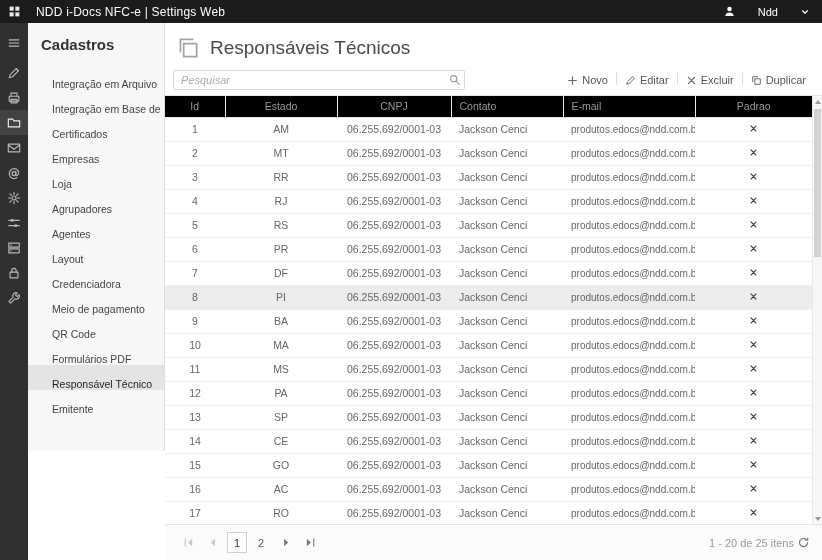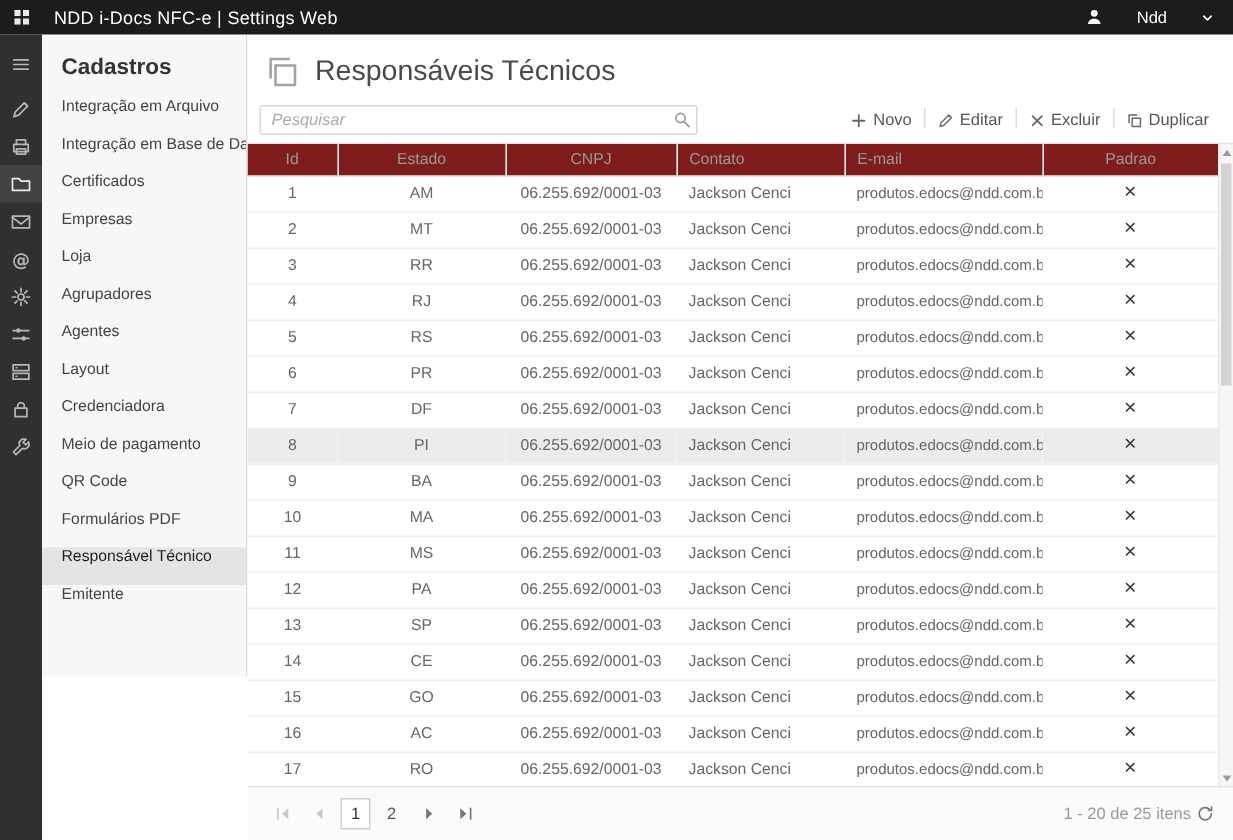--- a/index.html
+++ b/index.html
@@ -32,22 +32,22 @@
   .rail-item.active { background: #424242; color: #ececec; }
   .at-glyph { font-size: 12px; font-weight: bold; font-family: "DejaVu Sans", sans-serif; }
 
   
   .sidebar {
     position: fixed; top: 23px; left: 28px; width: 137px; height: 428px;
     background: #f7f7f7; border-right: 1px solid #ddd;
   }
   .sidebar-heading { font-size: 15px; font-weight: bold; color: #333; padding: 13px 13px 12px; }
   .side-item {
-    font-size: 10.5px; color: #444; height: 25px; padding: 0 13px;
-    display: flex; align-items: flex-start; white-space: nowrap; overflow: hidden; cursor: pointer;
+    font-size: 10.5px; color: #444; height: 25px; padding: 0 24px;
+    display: flex; align-items: flex-end; white-space: nowrap; overflow: hidden; cursor: pointer;
   }
   .side-item.selected { background: #e4e4e4; color: #1f1f1f; }
 
   
   .main { position: fixed; top: 23px; left: 165px; width: 657px; height: 537px; background: #fff; }
   .page-header { height: 42px; display: flex; align-items: center; gap: 9px; padding: 8px 12px 0 10px; }
   .page-icon { color: #a3a3a3; }
   .page-title { font-size: 19px; font-weight: 400; color: #4a4a4a; }
 
   .controls { height: 30px; display: flex; align-items: center; justify-content: space-between; padding: 0 8px 0 8px; }
@@ -61,21 +61,21 @@
 
   .toolbar { display: flex; align-items: flex-start; }
   .tbtn { display: flex; align-items: center; gap: 4px; font-size: 11px; color: #555; padding: 2px 8px; cursor: pointer; white-space: nowrap; }
   .tbtn .icon { color: #666; }
   .tsep { width: 1px; height: 13px; background: #ddd; }
 
   
   .grid { position: absolute; top: 72px; left: 0; width: 657px; height: 429px; border-top: 1px solid #e4e4e4; overflow: hidden; }
   table { border-collapse: collapse; table-layout: fixed; width: 647px; }
   thead th {
-    height: 21px; background: #7f1d1d; font-size: 10.5px; font-weight: 400; color: #999;
+    height: 21px; background: #000000; font-size: 10.5px; font-weight: 400; color: #999;
     border-bottom: 1px solid #e4e4e4; border-right: 1px solid #ececec; text-align: center; cursor: pointer;
   }
   thead th:last-child { border-right: none; }
   thead th.al { text-align: left; padding-left: 8px; }
   tbody td {
     height: 24px; font-size: 10.5px; color: #666; border-bottom: 1px solid #f0f0f0;
     text-align: center; white-space: nowrap; overflow: hidden;
   }
   tbody td.al { text-align: left; padding-left: 8px; }
   tbody td.col-email { font-size: 10px; }

